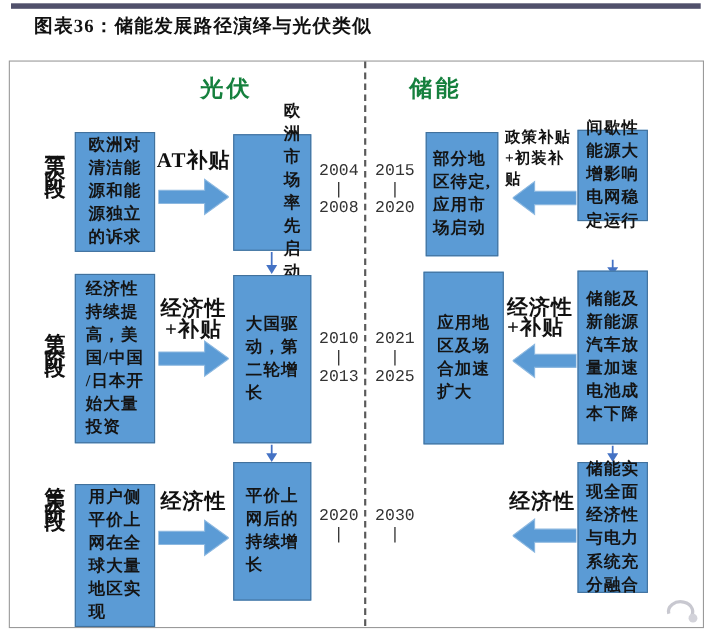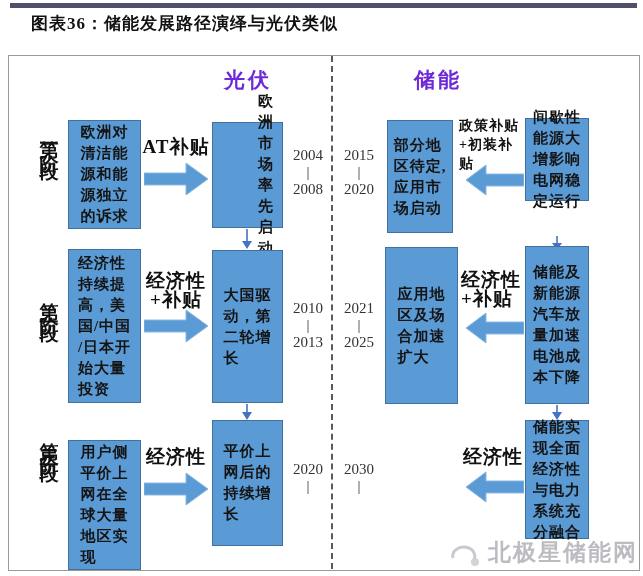--- a/index.html
+++ b/index.html
@@ -2,29 +2,29 @@
 <html><head>
 <meta charset="utf-8">
 <style>
   html,body{margin:0;padding:0;background:#fff;}
   #page{position:relative;width:643px;height:576px;background:#ffffff;overflow:hidden;
         font-family:"Liberation Serif","DejaVu Serif",serif;}
   .topbar{position:absolute;left:10px;top:3px;width:627px;height:5px;background:#50506b;}
   .title{position:absolute;left:31px;top:12px;font-weight:700;font-size:17px;color:#111;letter-spacing:1px;}
   .frame{position:absolute;left:8px;top:55px;width:630px;height:514px;border:1px solid #9a9a9a;background:#fff;}
   .divider{position:absolute;left:331px;top:56px;height:513px;width:0;border-left:2px dashed #5a5a5a;}
-  .colhead{position:absolute;width:90px;text-align:right;font-weight:700;font-size:21px;color:#6d28d9;letter-spacing:3px;}
+  .colhead{position:absolute;width:90px;text-align:left;font-weight:700;font-size:21px;color:#15803d;letter-spacing:3px;}
   .stage-label{position:absolute;writing-mode:vertical-rl;text-orientation:upright;
                font-weight:700;font-size:19px;letter-spacing:7px;color:#111;}
   .box{position:absolute;background:#5b9bd5;border:1px solid #41719c;display:flex;
        align-items:center;justify-content:center;box-sizing:border-box;}
   .box .txt{white-space:pre-line;font-weight:700;font-size:15px;line-height:21px;
             letter-spacing:1px;color:#141414;text-align:left;}
   .years{position:absolute;white-space:pre-line;text-align:center;width:46px;
-         font-family:Liberation Serif, serif;font-size:15px;line-height:17px;color:#333;}
+         font-family:Liberation Mono, monospace;font-size:15px;line-height:17px;color:#333;}
   .alabel{position:absolute;white-space:pre-line;font-weight:700;font-size:19px;line-height:19px;
           color:#111;text-align:center;letter-spacing:1px;}
   .alabel.left-align{text-align:left;}
   .arrow{position:absolute;}
   .vconn{position:absolute;}
   .wm{position:absolute;right:5px;bottom:8px;display:flex;align-items:center;gap:5px;opacity:.9;}
   .wm-text{font-weight:700;font-size:23px;color:#b4b4bc;letter-spacing:2px;}
 </style>
 </head>
 <body>
@@ -186,16 +186,15 @@
 与电力
 系统充
 分融合</span>
   </div>
 
   <div class="wm">
     <svg width="36" height="30" viewBox="0 0 36 30">
       <path d="M6 20 A 11 9 0 1 1 25 24" fill="none" stroke="#c3c3cb" stroke-width="3"></path>
       <circle cx="28" cy="24" r="4" fill="#cfcfd6"></circle>
     </svg>
-    <span class="wm-text">北极星储能网</span>
   </div>
 
 </div>
 
 </body></html>

